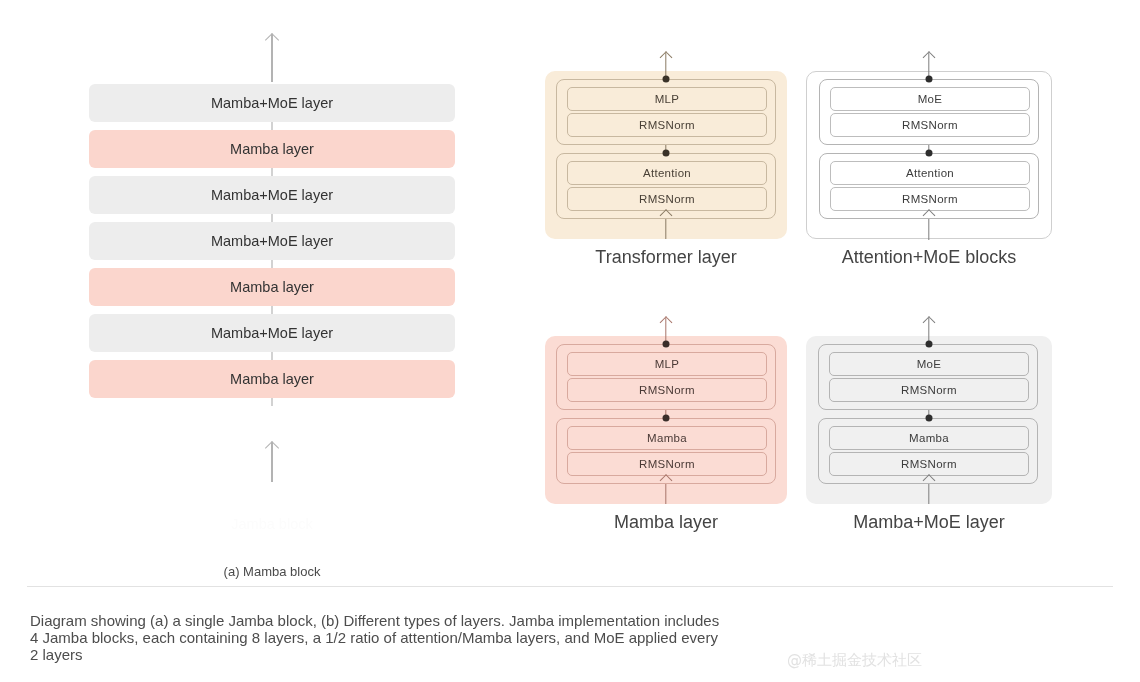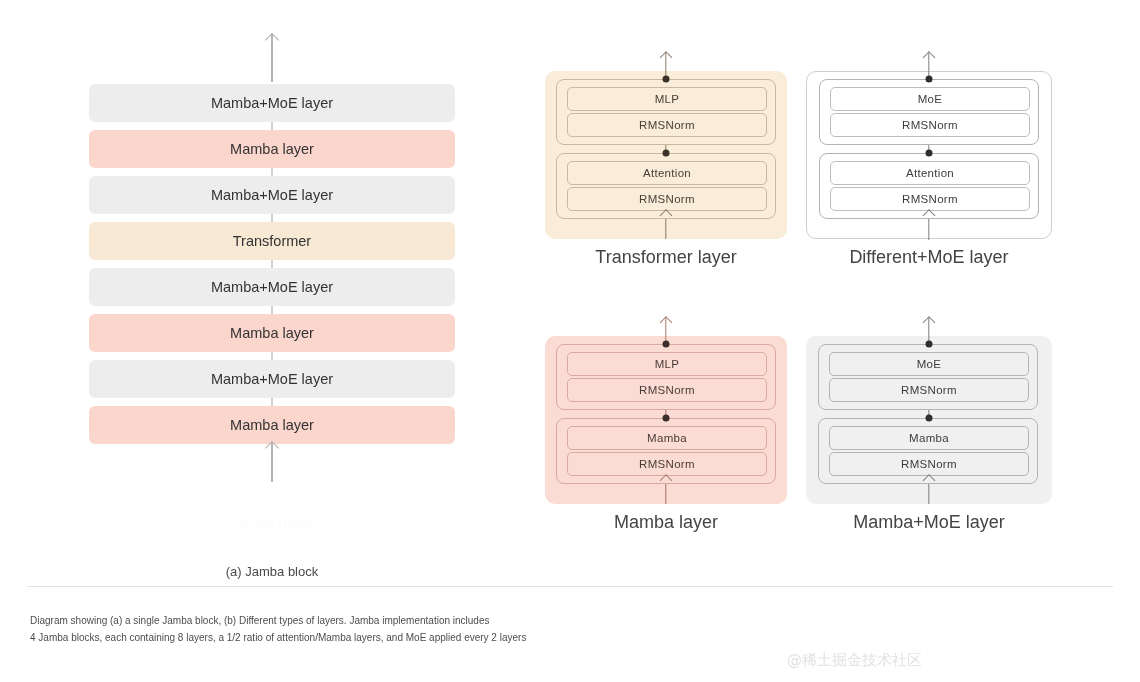--- a/index.html
+++ b/index.html
@@ -88,21 +88,21 @@
   .card-caption{
     position:absolute;width:100%;text-align:center;
     font-size:18px;color:#444;font-weight:400;
   }
 
   
   .fig-caption{position:absolute;font-size:13px;color:#4a4a4a;}
   #divider{position:absolute;left:27px;top:586px;width:1086px;height:1px;background:#e2e2e2;}
   #footer-note{
     position:absolute;left:30px;top:612px;width:700px;
-    font-size:10px;line-height:17px;color:#4d4d4d;
+    font-size:15px;line-height:17px;color:#4d4d4d;
   }
   #watermark{
     position:absolute;right:22px;bottom:12px;
     font-size:15px;color:#e2e2e2;
     font-family:"DejaVu Sans",sans-serif;
   }
 </style>
 </head>
 <body>
 
@@ -122,23 +122,20 @@
       <div class="layer-box pink">
         <span>Mamba layer</span>
       </div>
       <div class="conn-line" style="top:84px;height:8px;"></div>
 
       <div class="layer-box gray">
         <span>Mamba+MoE layer</span>
       </div>
       <div class="conn-line" style="top:130px;height:8px;"></div>
 
-      <div class="layer-box tan">
-        <span>Transformer</span>
-      </div>
       <div class="conn-line" style="top:176px;height:8px;"></div>
 
       <div class="layer-box gray">
         <span>Mamba+MoE layer</span>
       </div>
       <div class="conn-line" style="top:222px;height:8px;"></div>
 
       <div class="layer-box pink">
         <span>Mamba layer</span>
       </div>
@@ -151,21 +148,21 @@
 
       <div class="layer-box pink">
         <span>Mamba layer</span>
       </div>
     </div>
 
     <div class="arrow-up" style="top:418px;height:40px;"></div>
 
     <div class="ghost-label">Jamba block</div>
 
-    <div class="fig-caption" style="left:0;top:540px;width:366px;text-align:center;">(a) Jamba block</div>
+    <div class="fig-caption" style="left:0;top:540px;width:366px;text-align:center;">(a) Mamba block</div>
   </div>
 
   <div class="card" style="left:545px;top:25px;width:242px;height:230px;">
     <div class="spine tan" style="top:28px;height:18px;"></div>
     <div class="tip tan" style="top:28px;"></div>
 
     <div class="card-body tanbg" style="position:absolute;left:0;top:46px;width:242px;height:168px;">
 
       <div class="residual tan" style="left:11px;top:8px;width:220px;height:66px;"></div>
       <div class="op tan" style="left:22px;top:16px;width:200px;">
@@ -216,21 +213,21 @@
       </div>
 
       <div class="spine grayb" style="top:-1px;height:8px;"></div>
       <div class="spine grayb" style="top:73px;height:8px;"></div>
       <div class="spine grayb" style="top:147px;height:21px;"></div>
       <div class="tip grayb" style="top:139px;"></div>
       <div class="dot grayb" style="top:7px;"></div>
       <div class="dot grayb" style="top:81px;"></div>
     </div>
 
-    <div class="card-caption" style="top:222px;">Different+MoE layer</div>
+    <div class="card-caption" style="top:222px;">Attention+MoE blocks</div>
   </div>
 
   <div class="card" style="left:545px;top:290px;width:242px;height:230px;">
     <div class="spine pinkb" style="top:28px;height:18px;"></div>
     <div class="tip pinkb" style="top:28px;"></div>
 
     <div class="card-body pinkbg" style="position:absolute;left:0;top:46px;width:242px;height:168px;">
       <div class="residual pinkb" style="left:11px;top:8px;width:220px;height:66px;"></div>
       <div class="op pinkb" style="left:22px;top:16px;width:200px;">
         <span>MLP</span>

